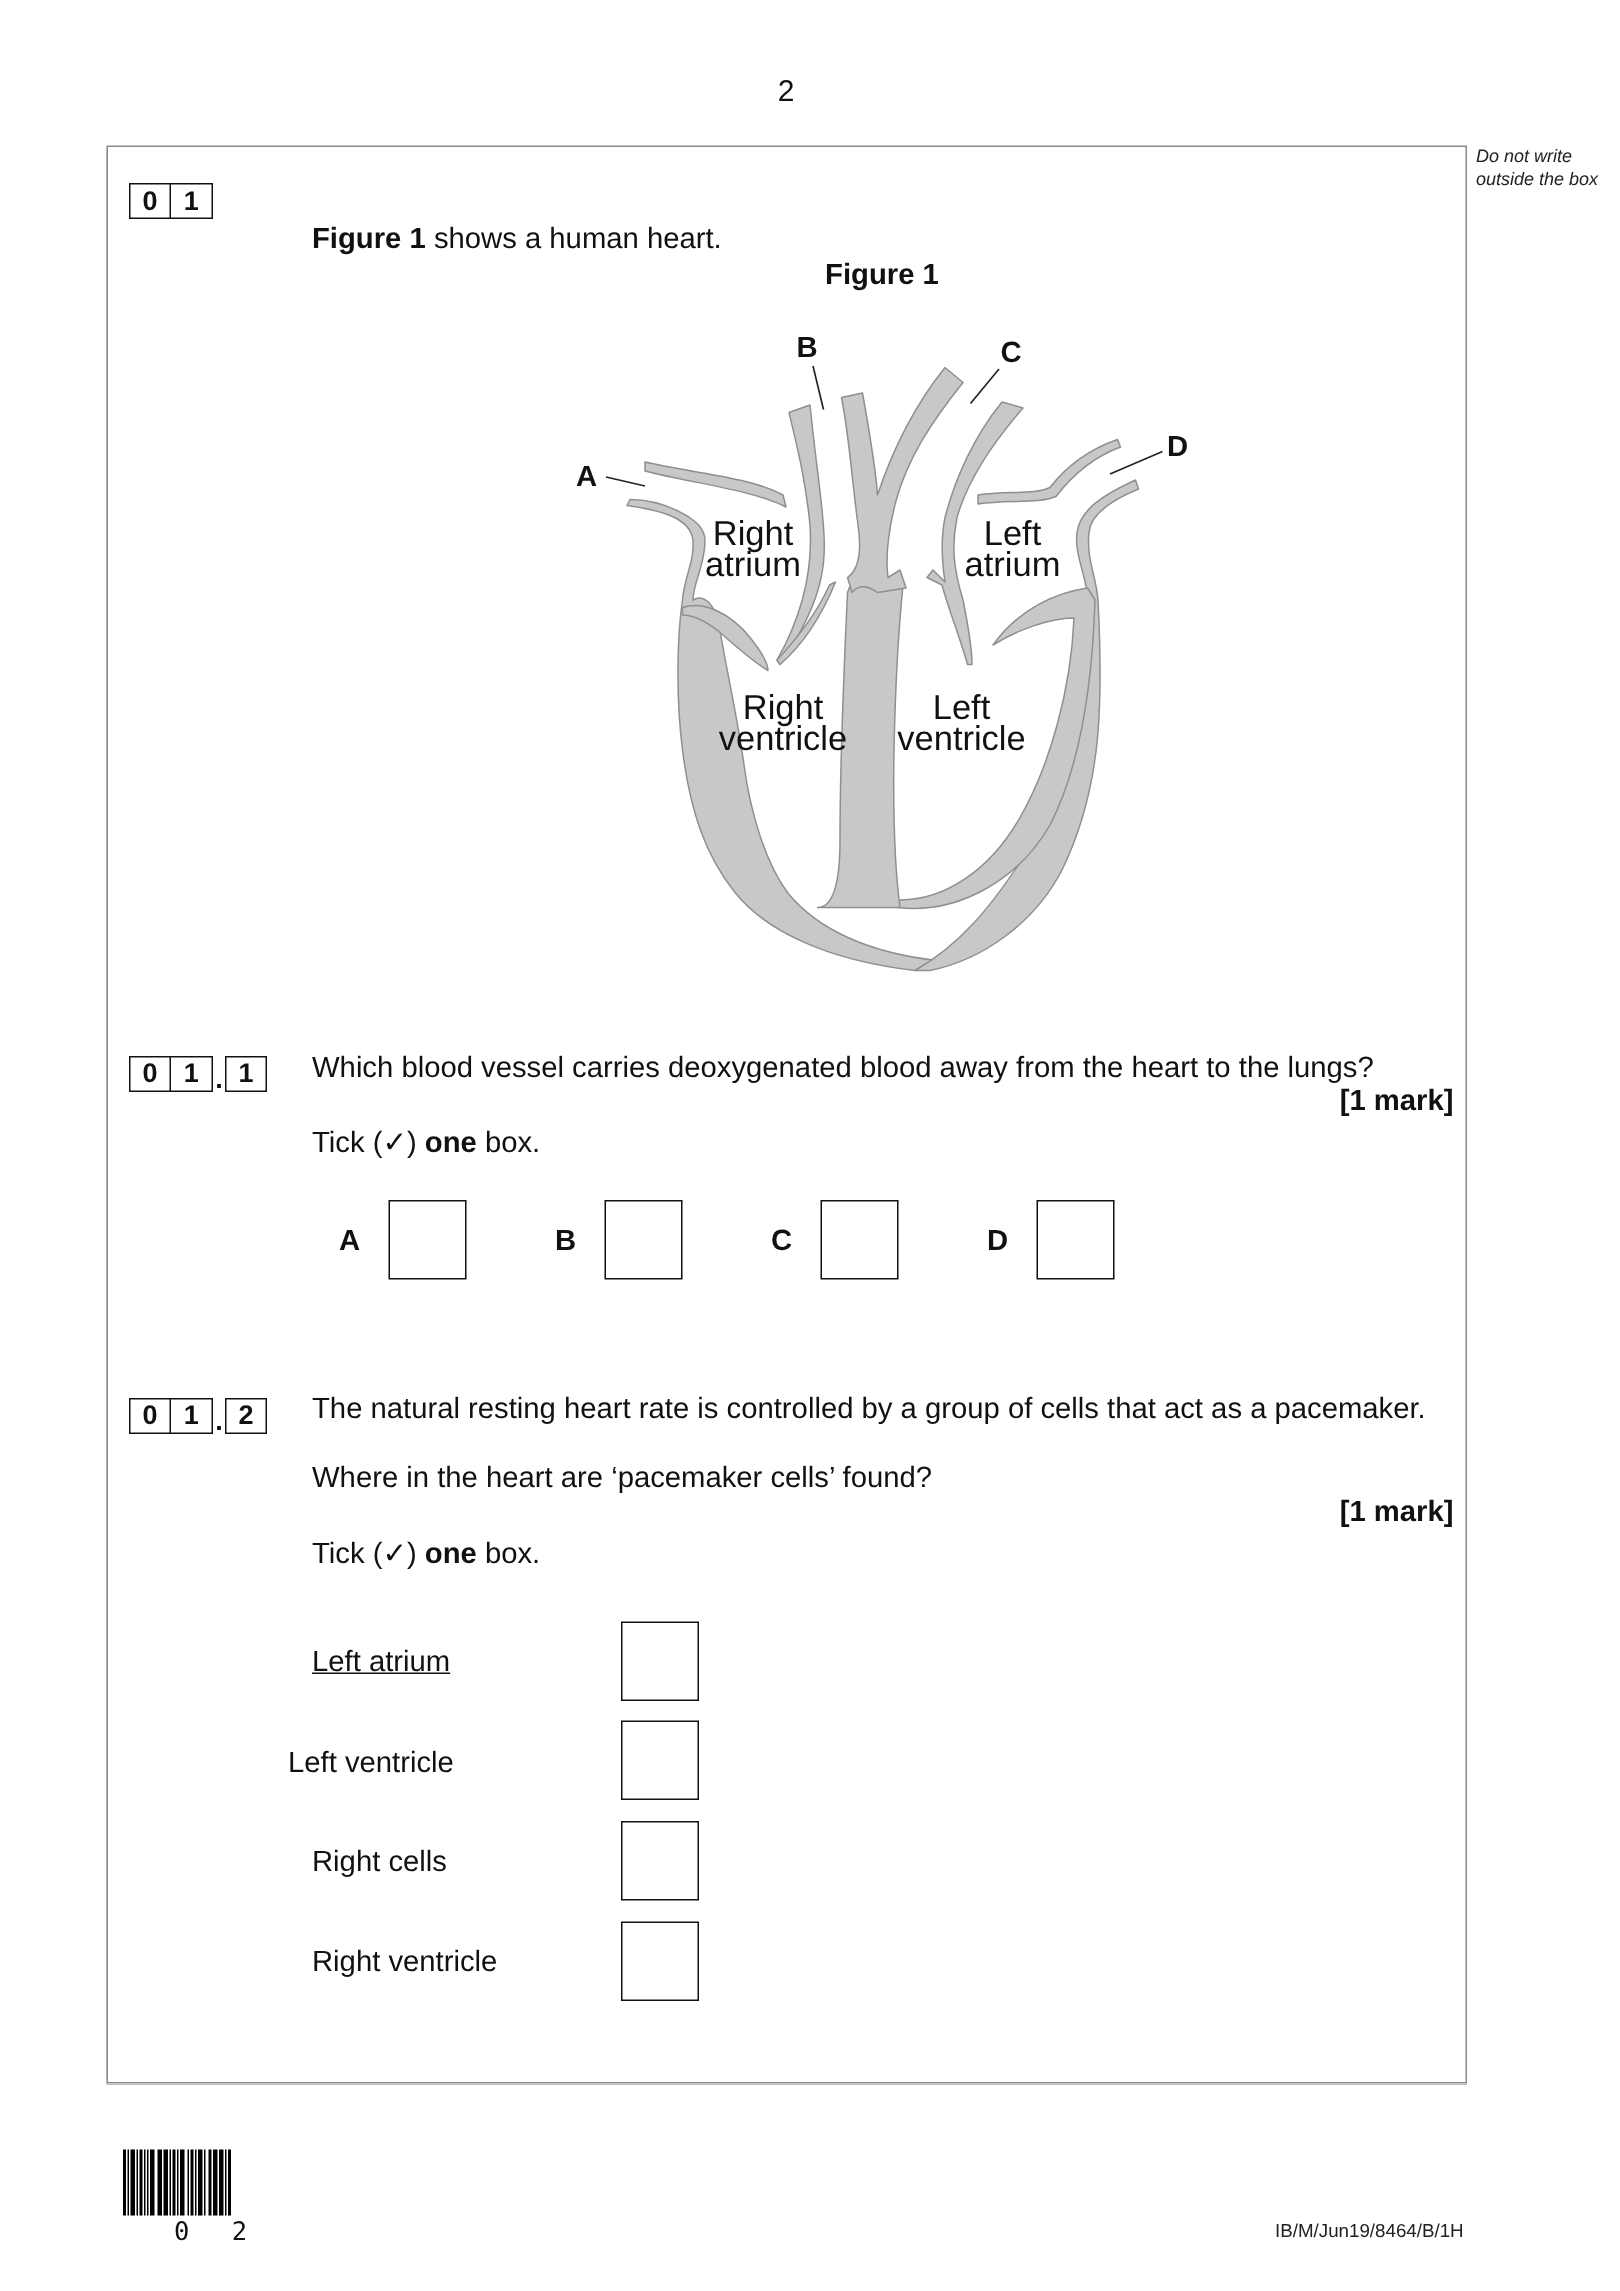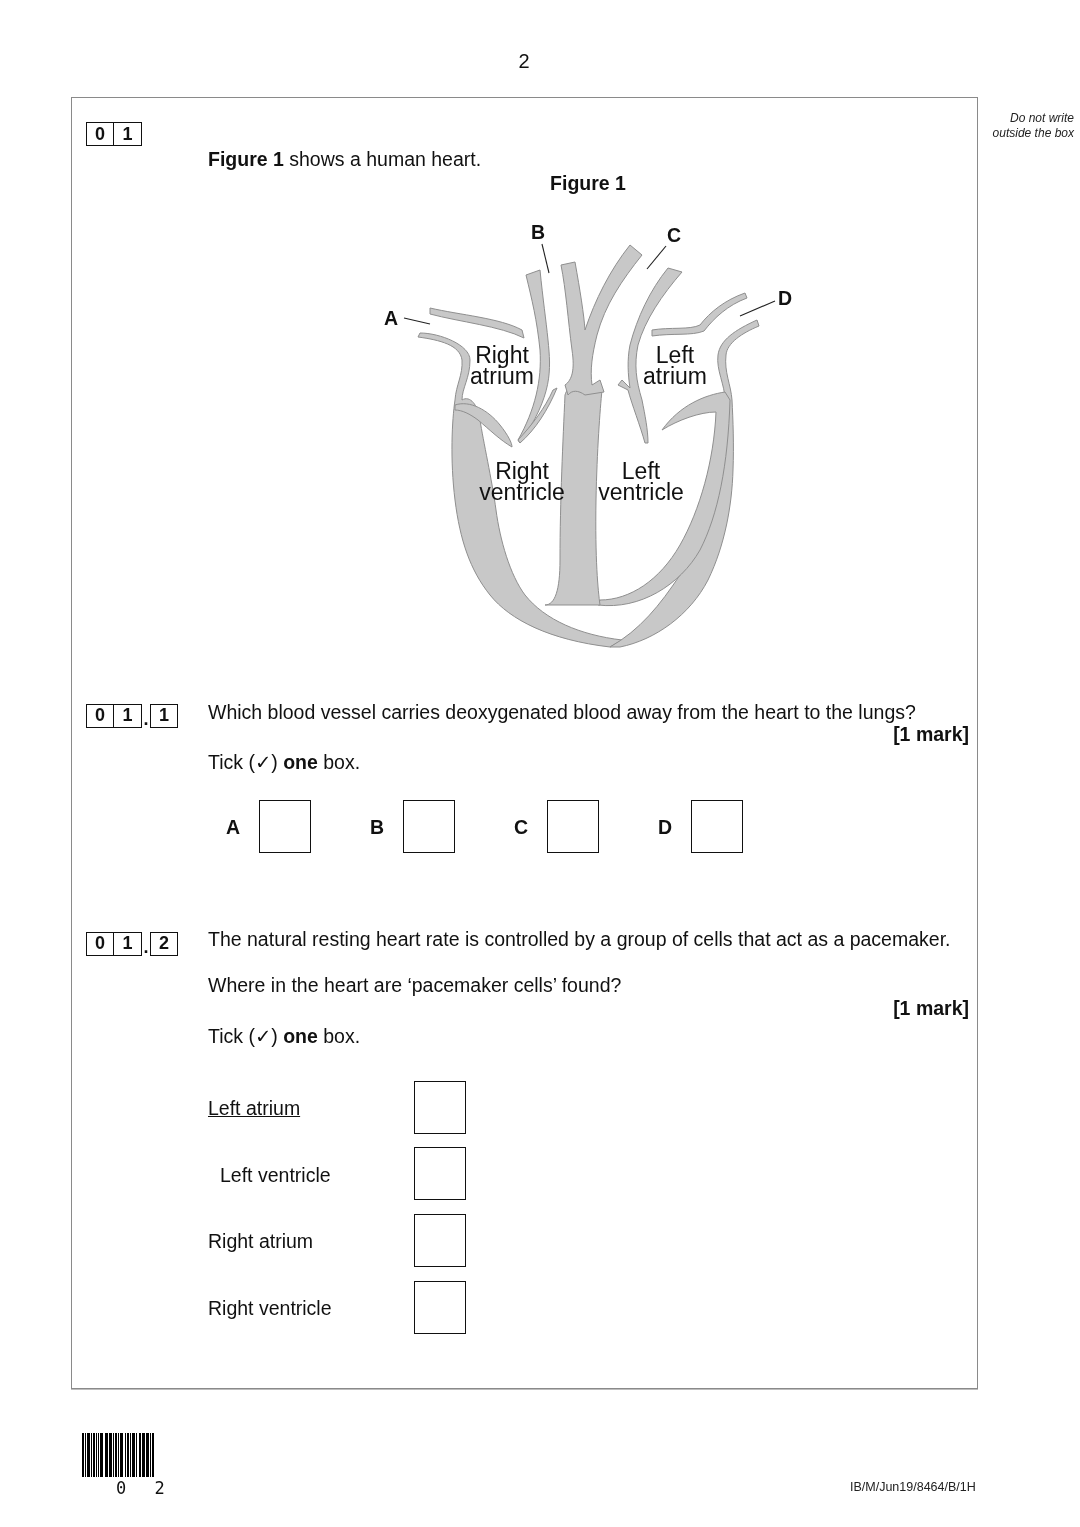--- a/index.html
+++ b/index.html
@@ -1,19 +1,19 @@
 <!DOCTYPE html>
 <html><head>
 <meta charset="utf-8">
 <style>
   html, body { margin: 0; padding: 0; background: #ffffff; }
   body { width: 1080px; height: 1527px; position: relative; font-family: "Liberation Sans", sans-serif; color: #111; overflow: hidden; }
   .abs { position: absolute; }
   .page-num { left: 0; width: 1048px; top: 50px; text-align: center; font-size: 20px; }
-  .margin-note { left: 984px; top: 111px; width: 90px; text-align: right; font-style: italic; font-size: 12px; line-height: 14.5px; color: #222; }
+  .margin-note { left: 984px; top: 97px; width: 90px; text-align: left; font-style: italic; font-size: 12px; line-height: 14.5px; color: #222; }
   .frame { left: 71px; top: 97px; width: 905px; height: 1290px; border: 1px solid #8a8a8a; box-shadow: 0 1px 0 #bdbdbd; }
   .qnum { display: flex; align-items: center; }
   .qnum .cell { width: 28px; height: 24px; border: 1px solid #111; box-sizing: border-box; display: flex; align-items: center; justify-content: center; font-weight: bold; font-size: 18px; }
   .qnum .cell + .cell { border-left: none; }
   .qnum .dot { font-weight: bold; font-size: 18px; width: 8px; text-align: center; margin-top: 8px; }
   .qnum .cell.single { border-left: 1px solid #111; }
   .text { font-size: 19.5px; line-height: 24px; }
   .bold { font-weight: bold; }
   .mark { font-weight: bold; font-size: 19.5px; right: 111px; text-align: right; }
   .fig-title { left: 0; width: 1176px; top: 172px; text-align: center; font-weight: bold; font-size: 19.5px; }
@@ -128,23 +128,23 @@
 </div>
 <div class="abs text" style="left:208px; top:927px;">The natural resting heart rate is controlled by a group of cells that act as a pacemaker.</div>
 <div class="abs text" style="left:208px; top:973px;">Where in the heart are ‘pacemaker cells’ found?</div>
 <div class="abs mark" style="top:997px;">[1 mark]</div>
 <div class="abs text" style="left:208px; top:1024px;">
   <span>Tick (✓) </span><span class="bold">one</span><span> box.</span>
 </div>
 
 <div class="abs text" style="left:208px; top:1096px;text-decoration:underline;">Left atrium</div>
 <div class="abs tickbox" style="left:414px; top:1081px;"></div>
-<div class="abs text" style="left:220px; top:1163px;">Left ventricle</div>
+<div class="abs text" style="left:192px; top:1163px;">Left ventricle</div>
 <div class="abs tickbox" style="left:414px; top:1147px;"></div>
-<div class="abs text" style="left:208px; top:1229px;">Right atrium</div>
+<div class="abs text" style="left:208px; top:1229px;">Right cells</div>
 <div class="abs tickbox" style="left:414px; top:1214px;"></div>
 <div class="abs text" style="left:208px; top:1296px;">Right ventricle</div>
 <div class="abs tickbox" style="left:414px; top:1281px;"></div>
 
 <div class="abs barcode">
   <span style="width:2px"></span>
     <span style="width:1px"></span>
     <span style="width:3px"></span>
     <span style="width:1px"></span>
     <span style="width:2px"></span>

